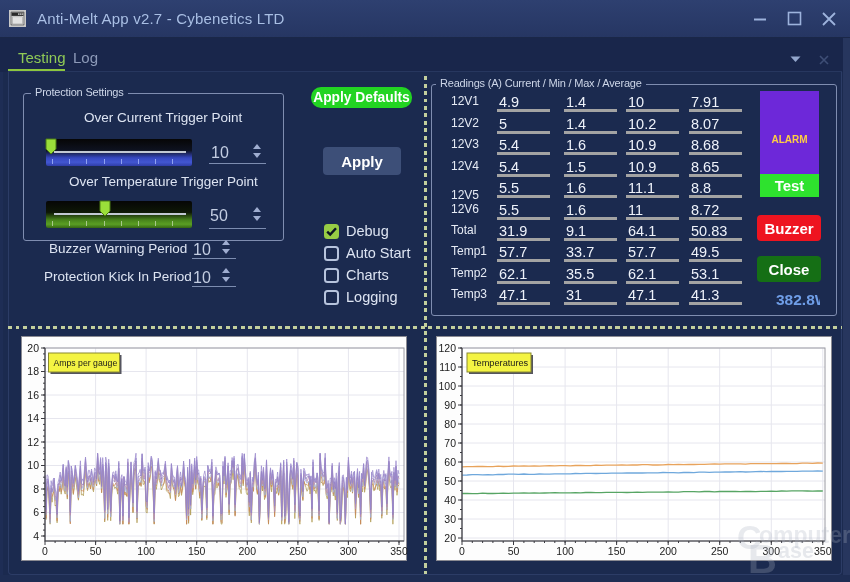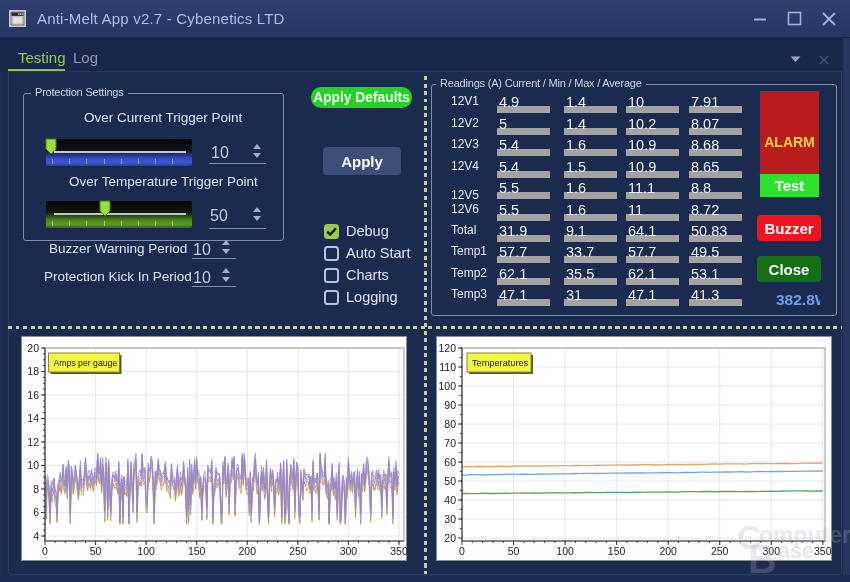--- a/index.html
+++ b/index.html
@@ -43,22 +43,22 @@
 .btn { display:flex; align-items:center; justify-content:center; font-weight:bold; color:#fff; }
 #applydef { left:311px; top:87px; width:101px; height:21px; background:#22d422; border-radius:10px; font-size:13.8px; white-space:nowrap; }
 #apply { left:323px; top:147px; width:78px; height:28px; background:#3d4f78; border-radius:4px; font-size:15px; font-weight:bold; }
 
 .cbrow { left:324px; display:flex; align-items:center; }
 .cb { width:15px; height:15px; border:2px solid #b7c4dd; border-radius:3.5px; margin-right:7px; background:transparent; }
 .cb.checked { background:#97cc45; border-color:#97cc45; position:relative; }
 .cblabel { font-size:14.5px; color:#dde4f2; }
 
 .rlabel { position:absolute; left:451px; font-size:12px; color:#e6ebf5; }
-.rval { position:absolute; width:53px; font-size:14.5px; color:#eef2fa; border-bottom:7px solid #a3a3a3; padding-bottom:12px; height:18px; text-indent:2px; }
-#alarm { left:760px; top:91px; width:59px; height:83px; background:#b91c1c; color:#ffce42; font-size:14px; padding-top:43px; align-items:flex-start; }
+.rval { position:absolute; width:53px; font-size:14.5px; color:#eef2fa; border-bottom:3px solid #a3a3a3; padding-bottom:12px; height:18px; text-indent:2px; }
+#alarm { left:760px; top:91px; width:59px; height:83px; background:#6d28d9; color:#ffce42; font-size:10px; padding-top:43px; align-items:flex-start; }
 #test { left:760px; top:174px; width:59px; height:23px; background:#2ee22e; font-size:15px; }
 #reset { left:757px; top:215px; width:64px; height:26px; background:#ee1420; border-radius:4px; font-size:15px; }
 #close { left:757px; top:256px; width:64px; height:26px; background:#156f15; border-radius:4px; font-size:15px; }
 #watts { left:776px; top:291px; width:44px; font-size:15.5px; font-weight:bold; color:#6f9ee8; overflow:hidden; white-space:nowrap; }
 
 #dashv { left:424px; top:76px; width:2.5px; height:498px;
   background-image:repeating-linear-gradient(to bottom, #c3cf9d 0 4px, transparent 4px 7.5px); }
 #dashh { left:8px; top:326px; width:834px; height:2.5px;
   background-image:repeating-linear-gradient(to right, #c3cf9d 0 4px, transparent 4px 7.5px); }
 

